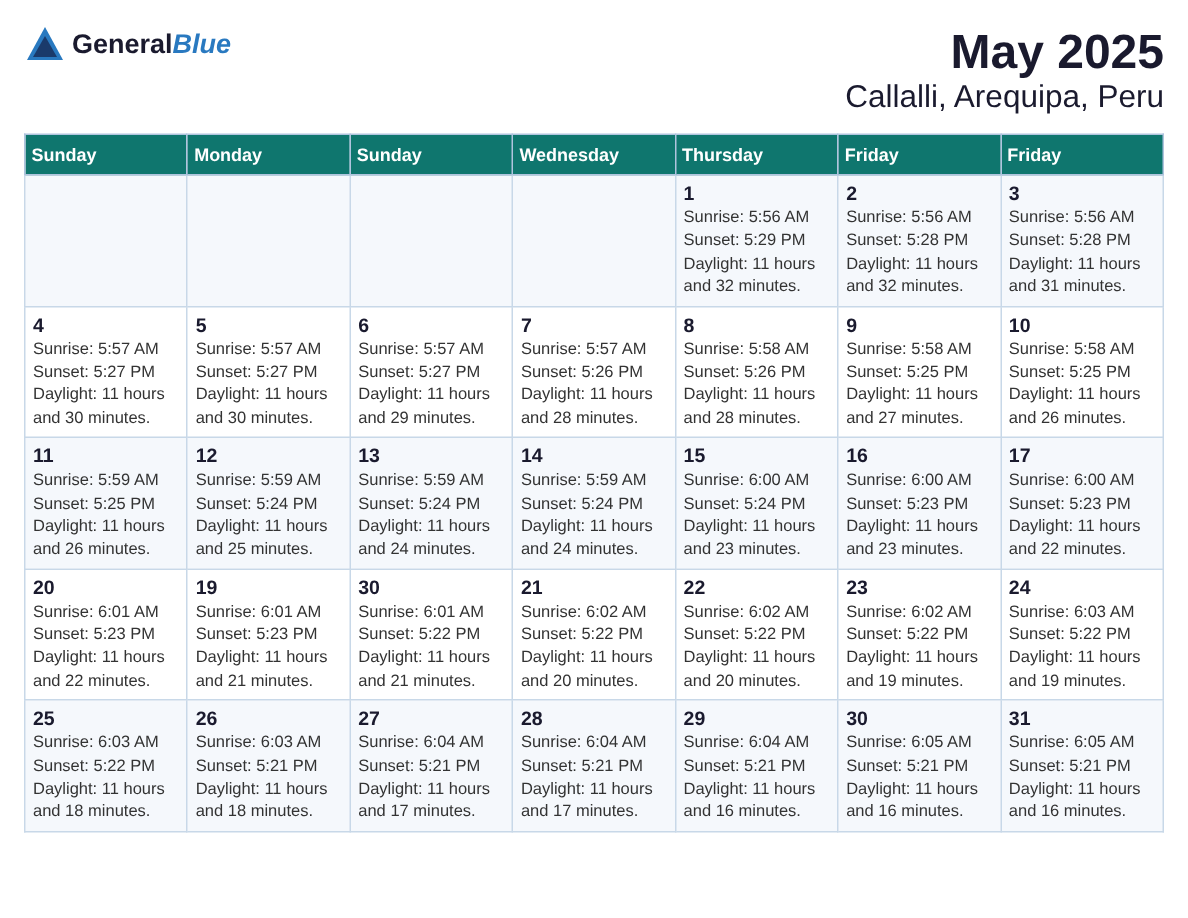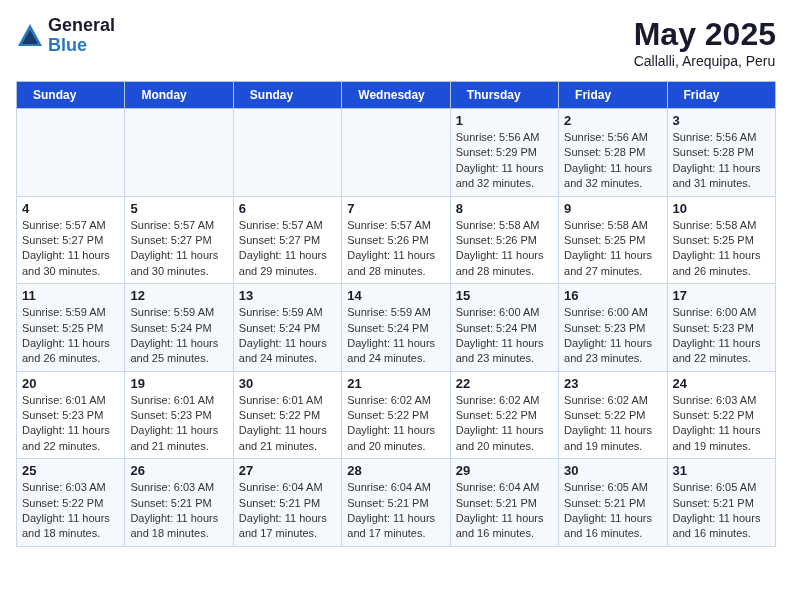--- a/index.html
+++ b/index.html
@@ -15,61 +15,62 @@
       justify-content: space-between;
       align-items: flex-start;
       margin-bottom: 12px;
     }
     .logo {
       display: flex;
       align-items: center;
     }
     .logo-text {
       display: flex;
-      flex-direction: column;
+      flex-direction: row;
       line-height: 1.1;
     }
     .logo-general {
       font-size: 18px;
       font-weight: bold;
       color: #1a1a2e;
     }
     .logo-blue {
       font-size: 18px;
       font-weight: bold;
       color: #2979c0;
+      font-style: italic;
     }
     .logo-icon {
       width: 28px;
       height: 28px;
       margin-right: 4px;
     }
     .title-block {
-      text-align: left;
+      text-align: right;
     }
     .month-year {
       font-size: 32px;
       font-weight: bold;
       color: #1a1a2e;
     }
     .location {
-      font-size: 14px;
+      font-size: 21px;
       color: #1a1a2e;
     }
     table {
       width: 100%;
       border-collapse: collapse;
       table-layout: fixed;
     }
     thead tr th {
-      background-color: #1d4ed8;
+      background-color: #0f766e;
       color: #fff;
       font-size: 12px;
       font-weight: bold;
-      padding: 6px 16px;
+      padding: 6px 4px;
       text-align: left;
       border: 1px solid #b0c4de;
     }
     tbody tr td {
       vertical-align: top;
       border: 1px solid #c8d8e8;
       padding: 4px 5px;
       font-size: 9.5px;
       color: #222;
       height: 80px;

